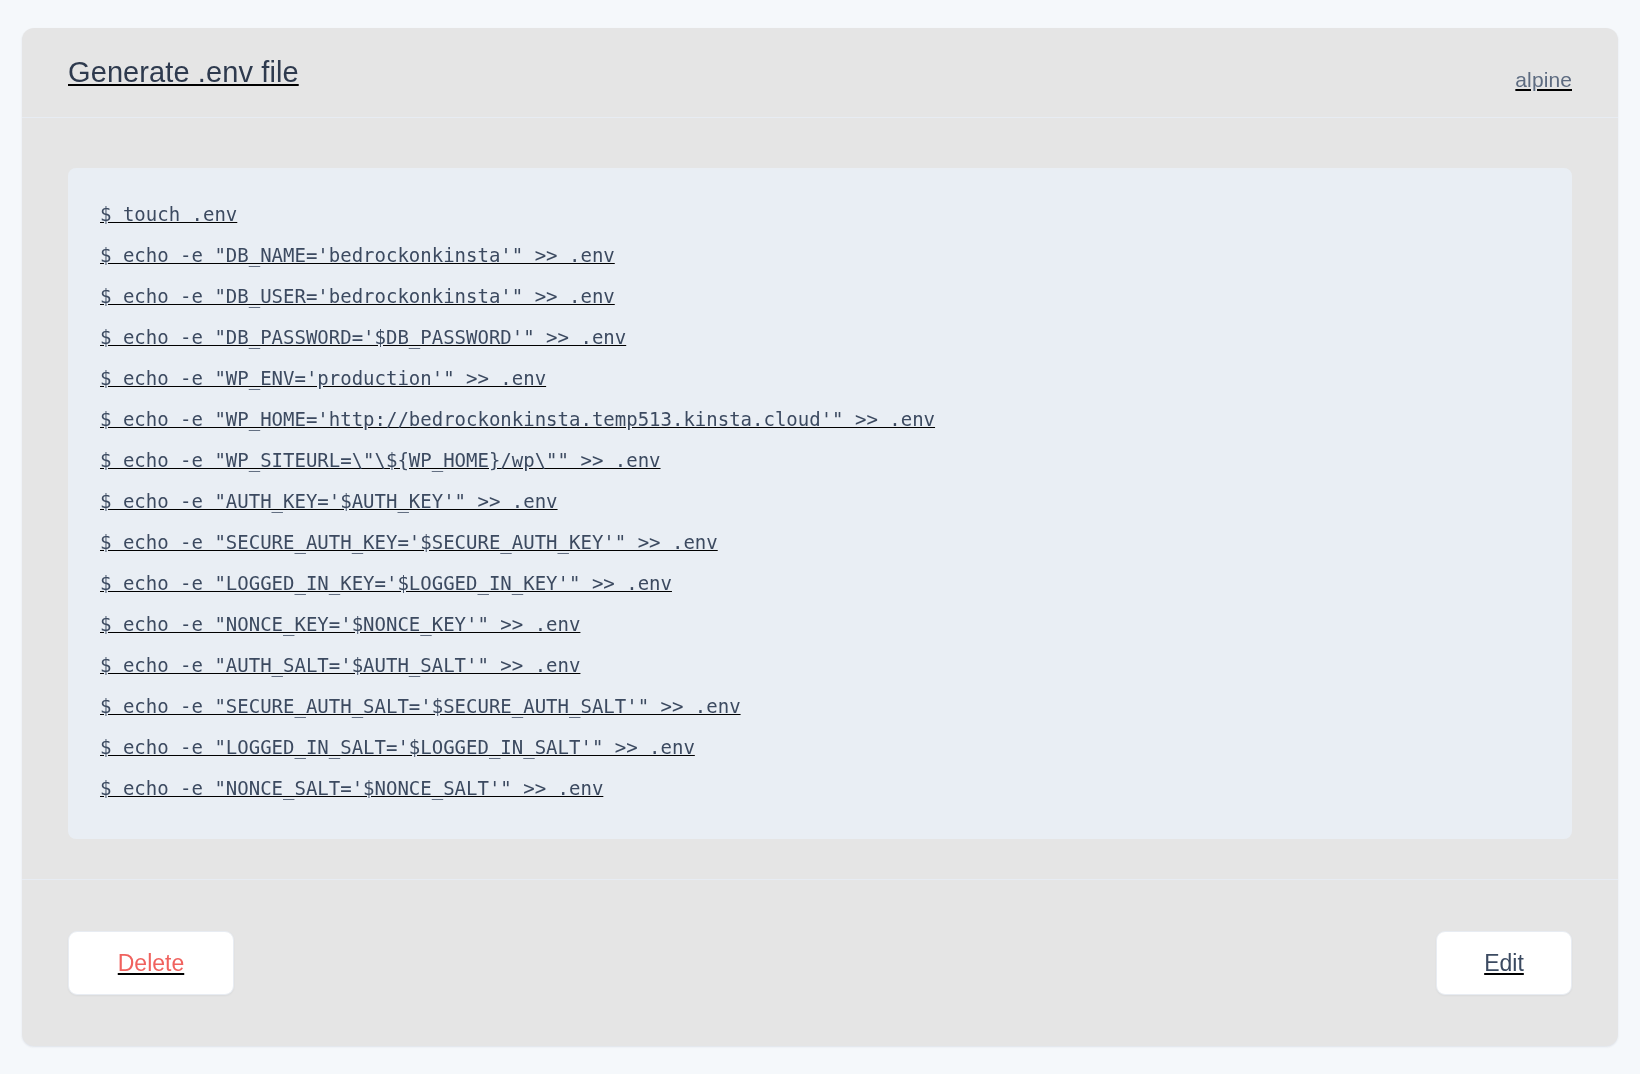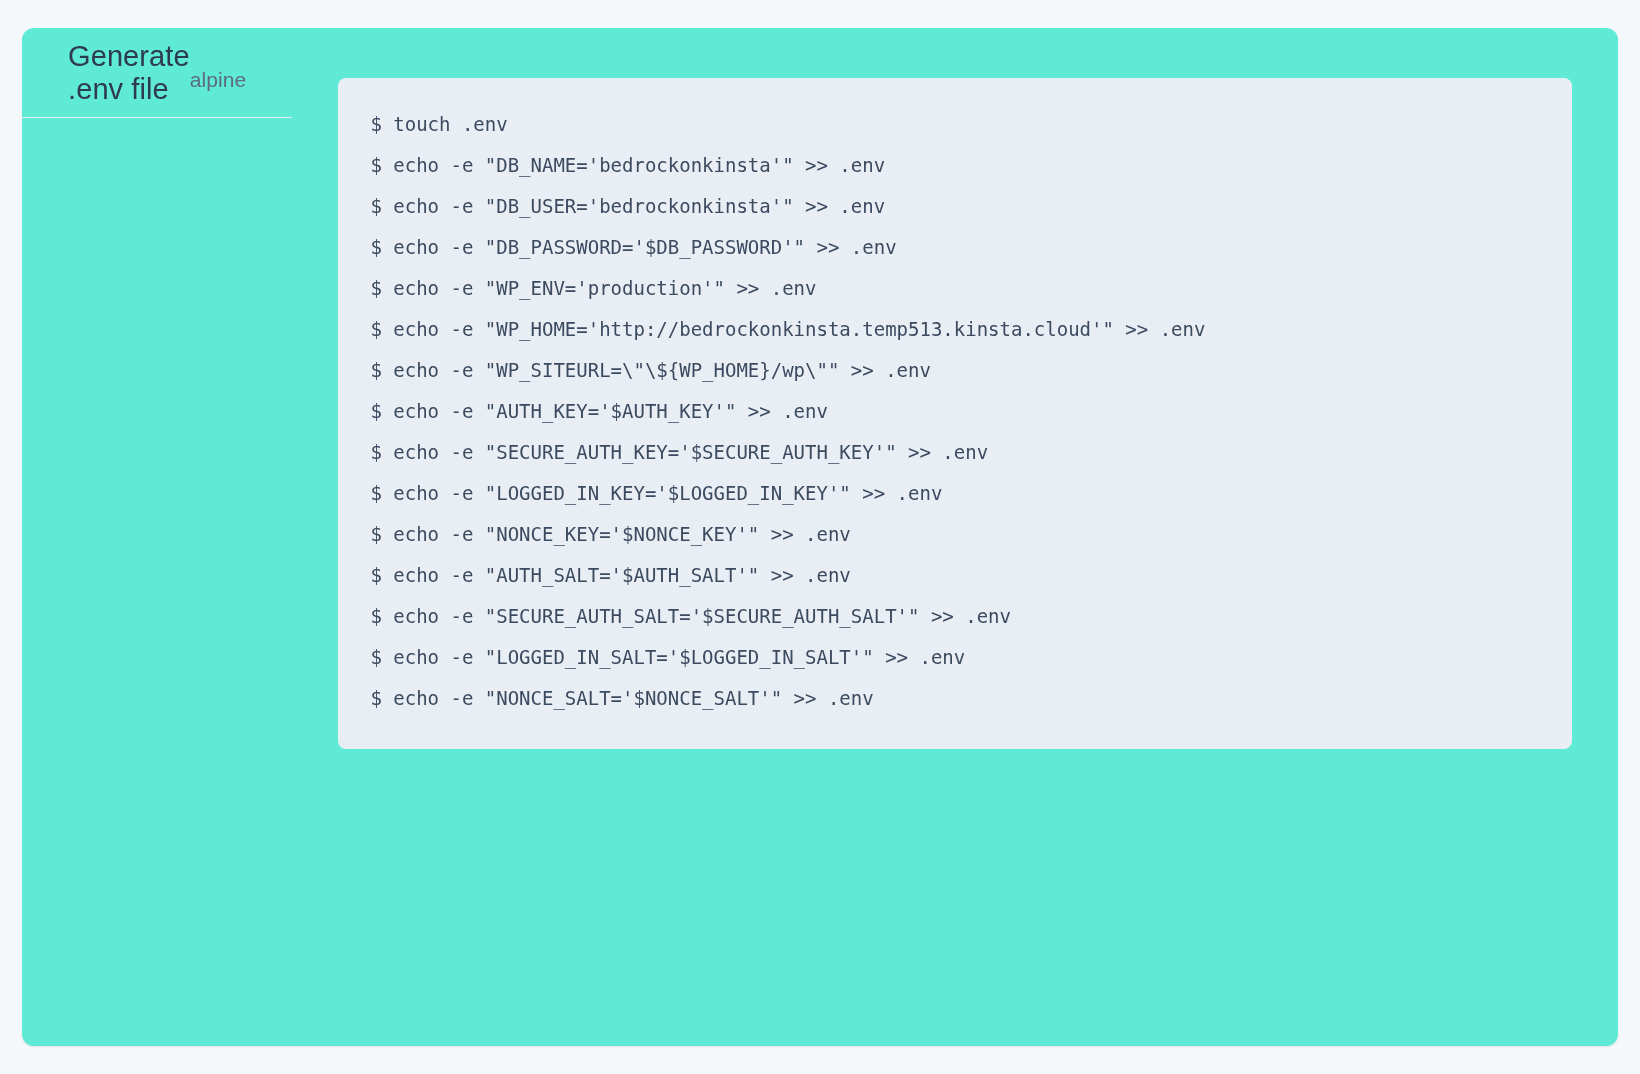--- a/index.html
+++ b/index.html
@@ -16,25 +16,27 @@
   .page {
     width: 1640px;
     height: 1074px;
     padding: 28px 22px;
     background: #f5f8fb;
   }
 
   .card {
     width: 1596px;
     height: 1018px;
-    background: #5eead4;
+    background: #e5e5e5;
     border-radius: 12px;
     box-shadow: 0 1px 2px rgba(16, 32, 64, 0.06), 0 1px 3px rgba(16, 32, 64, 0.04);
     display: flex;
+    flex-direction: column;
     overflow: hidden;
+    text-decoration: underline;
   }
 
   .card-header {
     height: 90px;
     flex: 0 0 90px;
     border-bottom: 1px solid #e7ecf3;
     display: flex;
     align-items: center;
     justify-content: space-between;
     padding: 0 46px;
@@ -115,15 +117,19 @@
 
     <div class="card-header">
       <div class="card-title">Generate .env file</div>
       <div class="card-tag">alpine</div>
     </div>
 
     <div class="card-body">
       <div class="code-block" id="code-block"><div class="code-line">$ touch .env</div><div class="code-line">$ echo -e "DB_NAME='bedrockonkinsta'" &gt;&gt; .env</div><div class="code-line">$ echo -e "DB_USER='bedrockonkinsta'" &gt;&gt; .env</div><div class="code-line">$ echo -e "DB_PASSWORD='$DB_PASSWORD'" &gt;&gt; .env</div><div class="code-line">$ echo -e "WP_ENV='production'" &gt;&gt; .env</div><div class="code-line">$ echo -e "WP_HOME='http://bedrockonkinsta.temp513.kinsta.cloud'" &gt;&gt; .env</div><div class="code-line">$ echo -e "WP_SITEURL=\"\${WP_HOME}/wp\"" &gt;&gt; .env</div><div class="code-line">$ echo -e "AUTH_KEY='$AUTH_KEY'" &gt;&gt; .env</div><div class="code-line">$ echo -e "SECURE_AUTH_KEY='$SECURE_AUTH_KEY'" &gt;&gt; .env</div><div class="code-line">$ echo -e "LOGGED_IN_KEY='$LOGGED_IN_KEY'" &gt;&gt; .env</div><div class="code-line">$ echo -e "NONCE_KEY='$NONCE_KEY'" &gt;&gt; .env</div><div class="code-line">$ echo -e "AUTH_SALT='$AUTH_SALT'" &gt;&gt; .env</div><div class="code-line">$ echo -e "SECURE_AUTH_SALT='$SECURE_AUTH_SALT'" &gt;&gt; .env</div><div class="code-line">$ echo -e "LOGGED_IN_SALT='$LOGGED_IN_SALT'" &gt;&gt; .env</div><div class="code-line">$ echo -e "NONCE_SALT='$NONCE_SALT'" &gt;&gt; .env</div></div>
     </div>
 
+    <div class="card-footer">
+      <button class="btn btn-delete">Delete</button>
+      <button class="btn btn-edit">Edit</button>
+    </div>
 
   </div>
 </div>
 
 </body></html>

